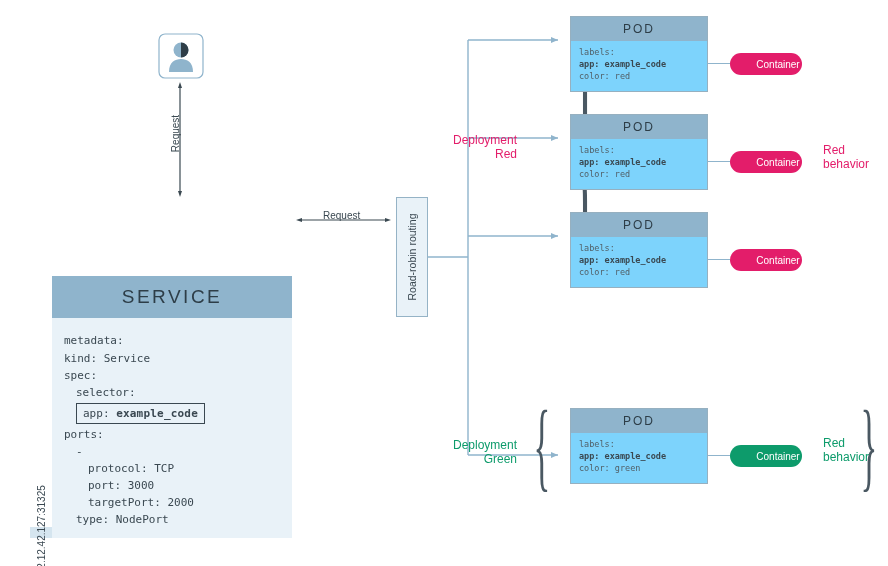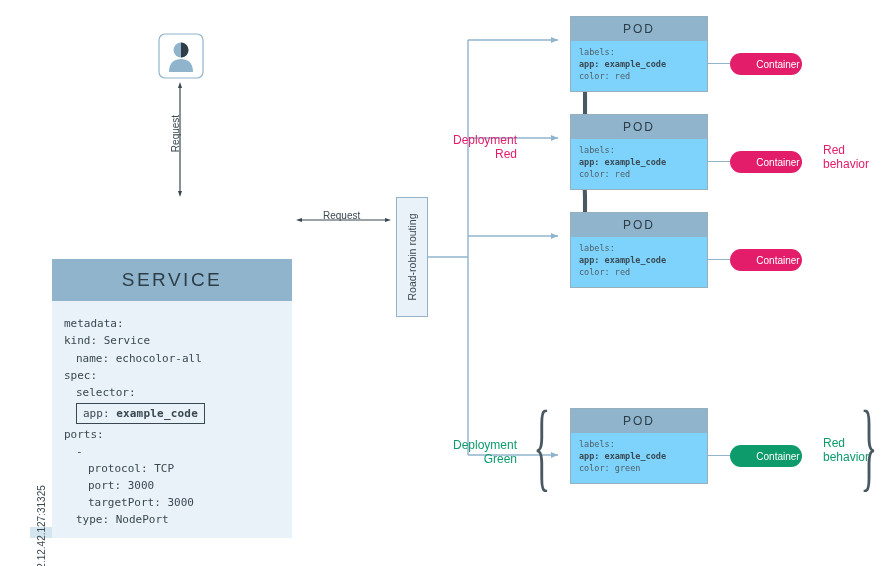--- a/index.html
+++ b/index.html
@@ -108,33 +108,32 @@
 
 <div class="service-wrap">
   <div class="service-ip">
     <span>172.12.42.127:31325</span>
   </div>
   <div class="service-main">
     <div class="service-header">SERVICE</div>
     <div class="service-body">
       <div>metadata:</div>
       <div>kind: Service</div>
-      <div class="indent1">name: echocolor-all</div>
       <div>spec:</div>
       <div class="indent1">selector:</div>
       <div class="indent1">
         <span class="selector-box">
           <span class="key">app</span>: <span class="val">example_code</span>
         </span>
       </div>
       <div>ports:</div>
       <div class="indent1">-</div>
       <div class="indent2">protocol: TCP</div>
       <div class="indent2">port: 3000</div>
-      <div class="indent2">targetPort: 3000</div>
+      <div class="indent2">targetPort: 2000</div>
       <div class="indent1">type: NodePort</div>
     </div>
   </div>
 </div>
 
 <div class="router">
   <span>Road-robin routing</span>
 </div>
 
 <svg class="route-svg" viewBox="0 0 140 440">

